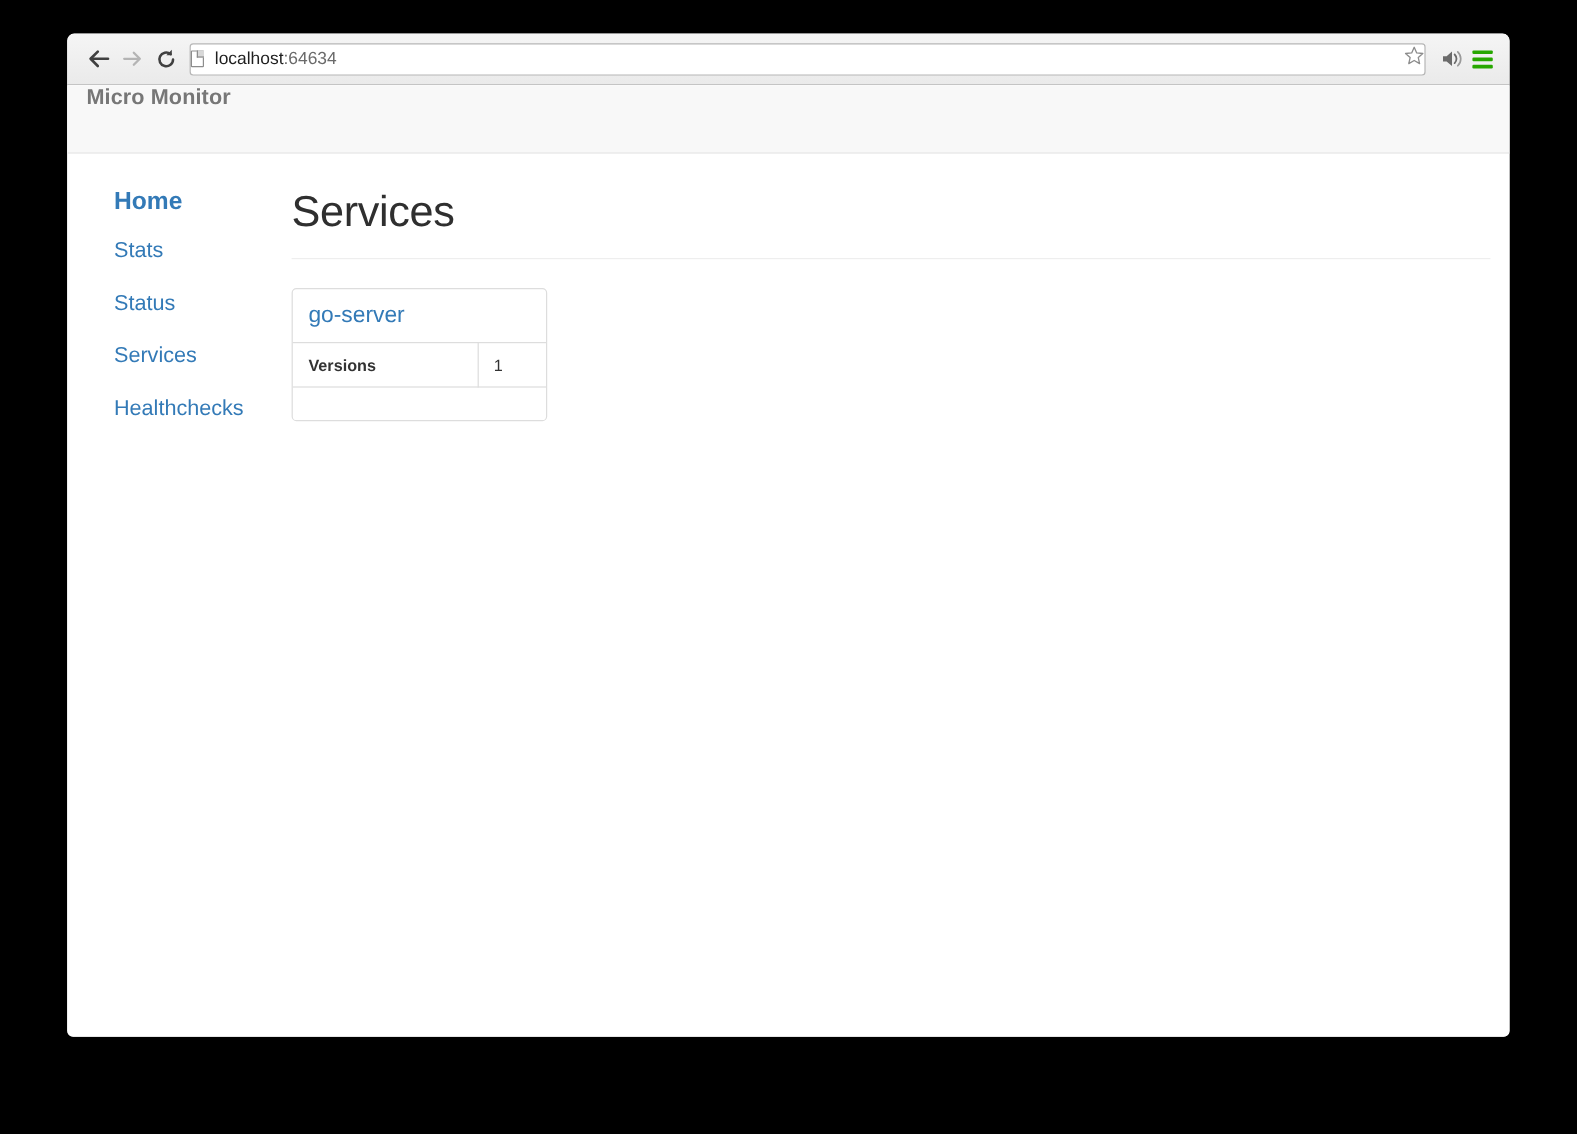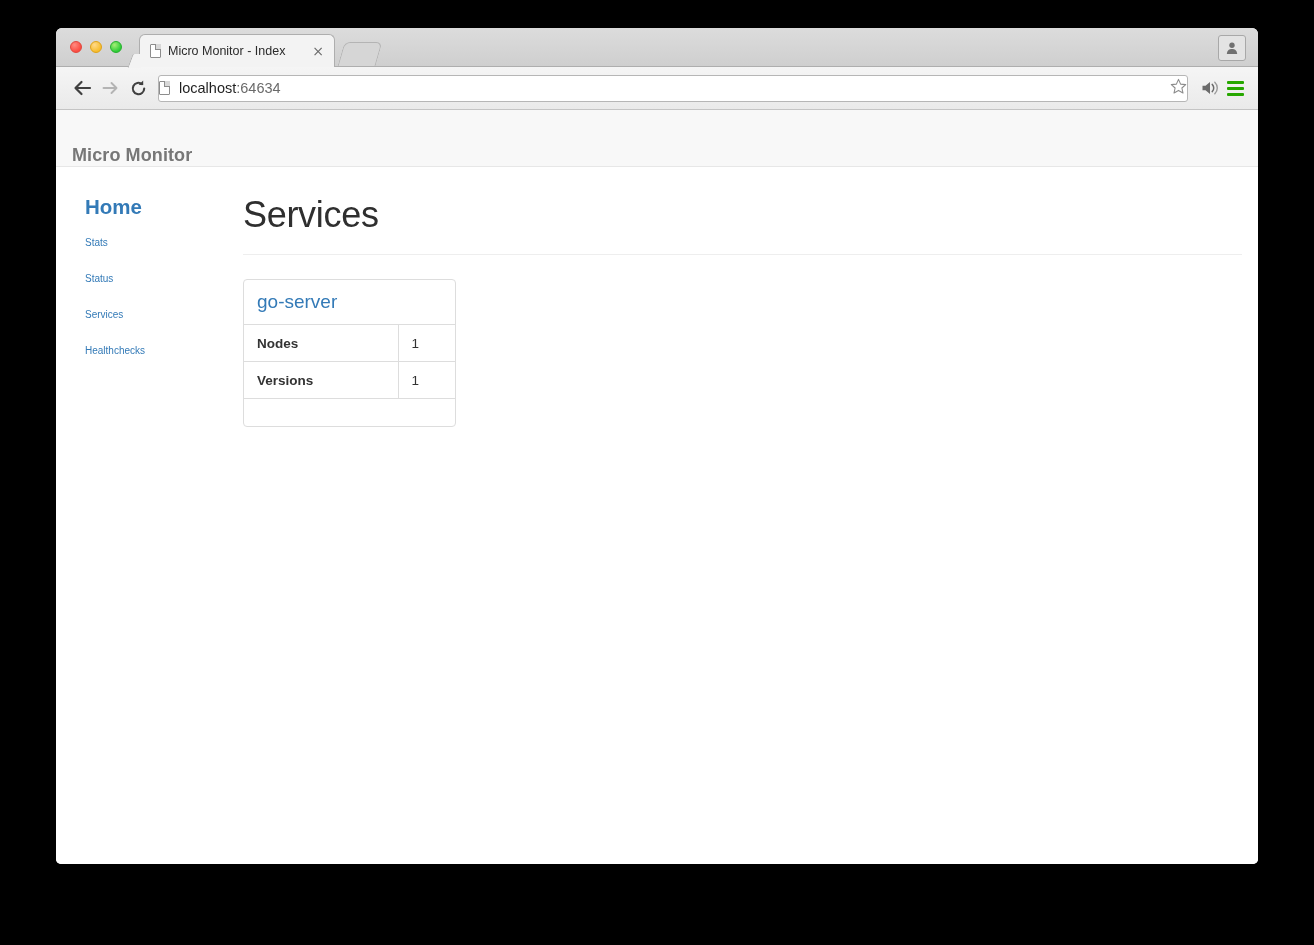--- a/index.html
+++ b/index.html
@@ -173,49 +173,49 @@
     flex: 1 1 auto;
     background: #ffffff;
     overflow: hidden;
     position: relative;
   }
   .navbar {
     height: 57px;
     background: #f8f8f8;
     border-bottom: 1px solid #e7e7e7;
     display: flex;
-    align-items: flex-end;
+    align-items: flex-start;
     padding-left: 16px;
   }
   .brand {
     font-size: 18px;
     font-weight: bold;
     color: #777777;
     letter-spacing: 0.1px;
   }
 
   .page-body {
     display: flex;
     padding-top: 30px;
   }
   .sidebar {
     width: 187px;
     flex: 0 0 auto;
-    padding-left: 29px;
+    padding-left: 39px;
   }
   .nav-home {
     font-size: 20.5px;
     font-weight: bold;
     color: #337ab7;
     margin: 0 0 20px 0;
     line-height: 1;
   }
   .nav-link {
     display: block;
-    font-size: 10px;
+    font-size: 18px;
     color: #337ab7;
     margin-bottom: 26px;
     line-height: 1;
     text-decoration: none;
   }
   .nav-link:last-child { margin-bottom: 12px; }
 
   .main {
     flex: 1 1 auto;
     padding-right: 16px;
@@ -268,42 +268,20 @@
     width: 154px;
   }
   .panel-table td.val { font-weight: normal; }
   .panel-footer-space { height: 27px; }
 </style>
 </head>
 <body>
 
 <div class="browser-window">
 
-  <div class="tab-strip">
-    <div class="traffic-lights">
-      <span class="light red"></span>
-      <span class="light yellow"></span>
-      <span class="light green"></span>
-    </div>
-
-    <div class="tab">
-      <span class="page-glyph"></span>
-      <span class="tab-title">Micro Monitor - Index</span>
-      <span class="tab-close">×</span>
-    </div>
-
-    <div class="tab-new"></div>
-
-    <div class="avatar-btn">
-      <svg width="14" height="14" viewBox="0 0 14 14">
-        <circle cx="7" cy="4.3" r="2.7" fill="#707070"></circle>
-        <path d="M1.8 13 C2.2 9.2 4.3 8 7 8 C9.7 8 11.8 9.2 12.2 13 Z" fill="#707070"></path>
-      </svg>
-    </div>
-  </div>
 
   <div class="toolbar">
     <div class="nav-btn">
       <svg width="19" height="16" viewBox="0 0 19 16">
         <path d="M8.5 2 L2.5 8 L8.5 14" stroke="#404040" stroke-width="2.2" fill="none" stroke-linecap="round" stroke-linejoin="round"></path>
         <path d="M3 8 L17 8" stroke="#404040" stroke-width="2.2" stroke-linecap="round"></path>
       </svg>
     </div>
     <div class="nav-btn">
       <svg width="19" height="16" viewBox="0 0 19 16">
@@ -364,24 +342,20 @@
         <h1 class="page-title">Services</h1>
         <div class="title-rule"></div>
 
         <div class="panel">
           <div class="panel-heading">
             <a class="panel-link">go-server</a>
           </div>
           <table class="panel-table">
             <tbody>
               <tr>
-                <td class="key">Nodes</td>
-                <td class="val">1</td>
-              </tr>
-              <tr>
                 <td class="key">Versions</td>
                 <td class="val">1</td>
               </tr>
             </tbody>
           </table>
           <div class="panel-footer-space"></div>
         </div>
 
       </div>
     </div>

